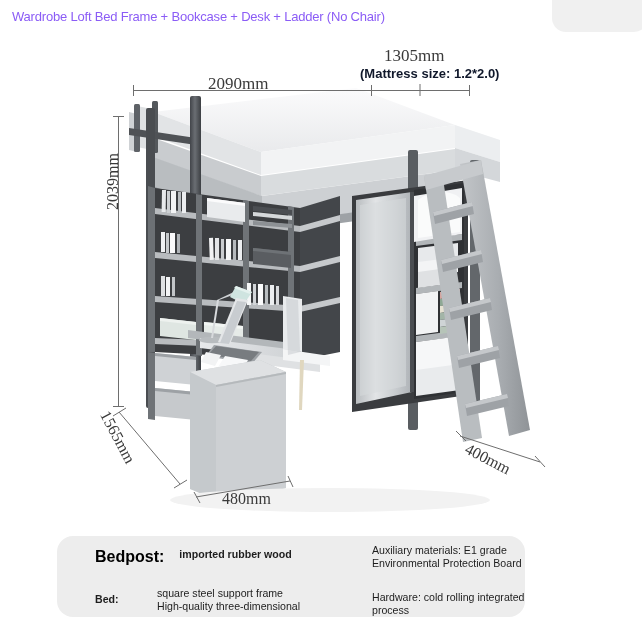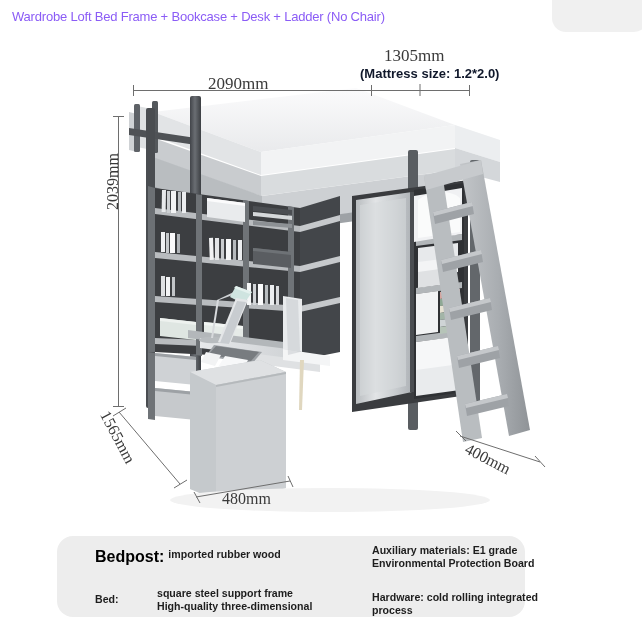--- a/index.html
+++ b/index.html
@@ -95,21 +95,21 @@
     background: #ededed;
     border-radius: 16px;
   }
   .info-col { position: absolute; }
   .info-left  { left: 38px; top: 12px; width: 280px; }
   .info-right { left: 315px; top: 8px; width: 260px; }
   .info-line {
     font-size: 10.6px;
     color: #1d1d1d;
     line-height: 13.4px;
-    font-weight: bold;
+    font-weight: normal;
   }
   .info-line.reg { font-weight: 600; }
   .info-row { display: flex; align-items: flex-start; }
   .info-key { font-weight: bold; min-width: 0; }
   .info-row-bed { margin-top: 21px; }
   .info-key-bed { width: 62px; flex: 0 0 62px; font-weight: bold; padding-top: 6px; }
   .info-block-right-2 { margin-top: 20px; }
 </style>
 </head>
 <body>
@@ -403,21 +403,21 @@
   <div class="dim-mattress">(Mattress size: 1.2*2.0)</div>
   <div class="dim dim-2039">2039mm</div>
   <div class="dim dim-1565">1565mm</div>
   <div class="dim dim-480">480mm</div>
   <div class="dim dim-400">400mm</div>
 
   <div class="info-panel">
     <div class="info-col info-left">
       <div class="info-row">
         <span class="info-key">Bedpost:</span>
-        <span class="info-line reg" style="margin-left:4px;">imported rubber wood</span>
+        <span class="info-line reg" style="margin-left:15px;">imported rubber wood</span>
       </div>
       <div class="info-row info-row-bed">
         <span class="info-key-bed info-line">Bed:</span>
         <span>
           <div class="info-line">square steel support frame</div>
           <div class="info-line">High-quality three-dimensional</div>
         </span>
       </div>
     </div>
 

